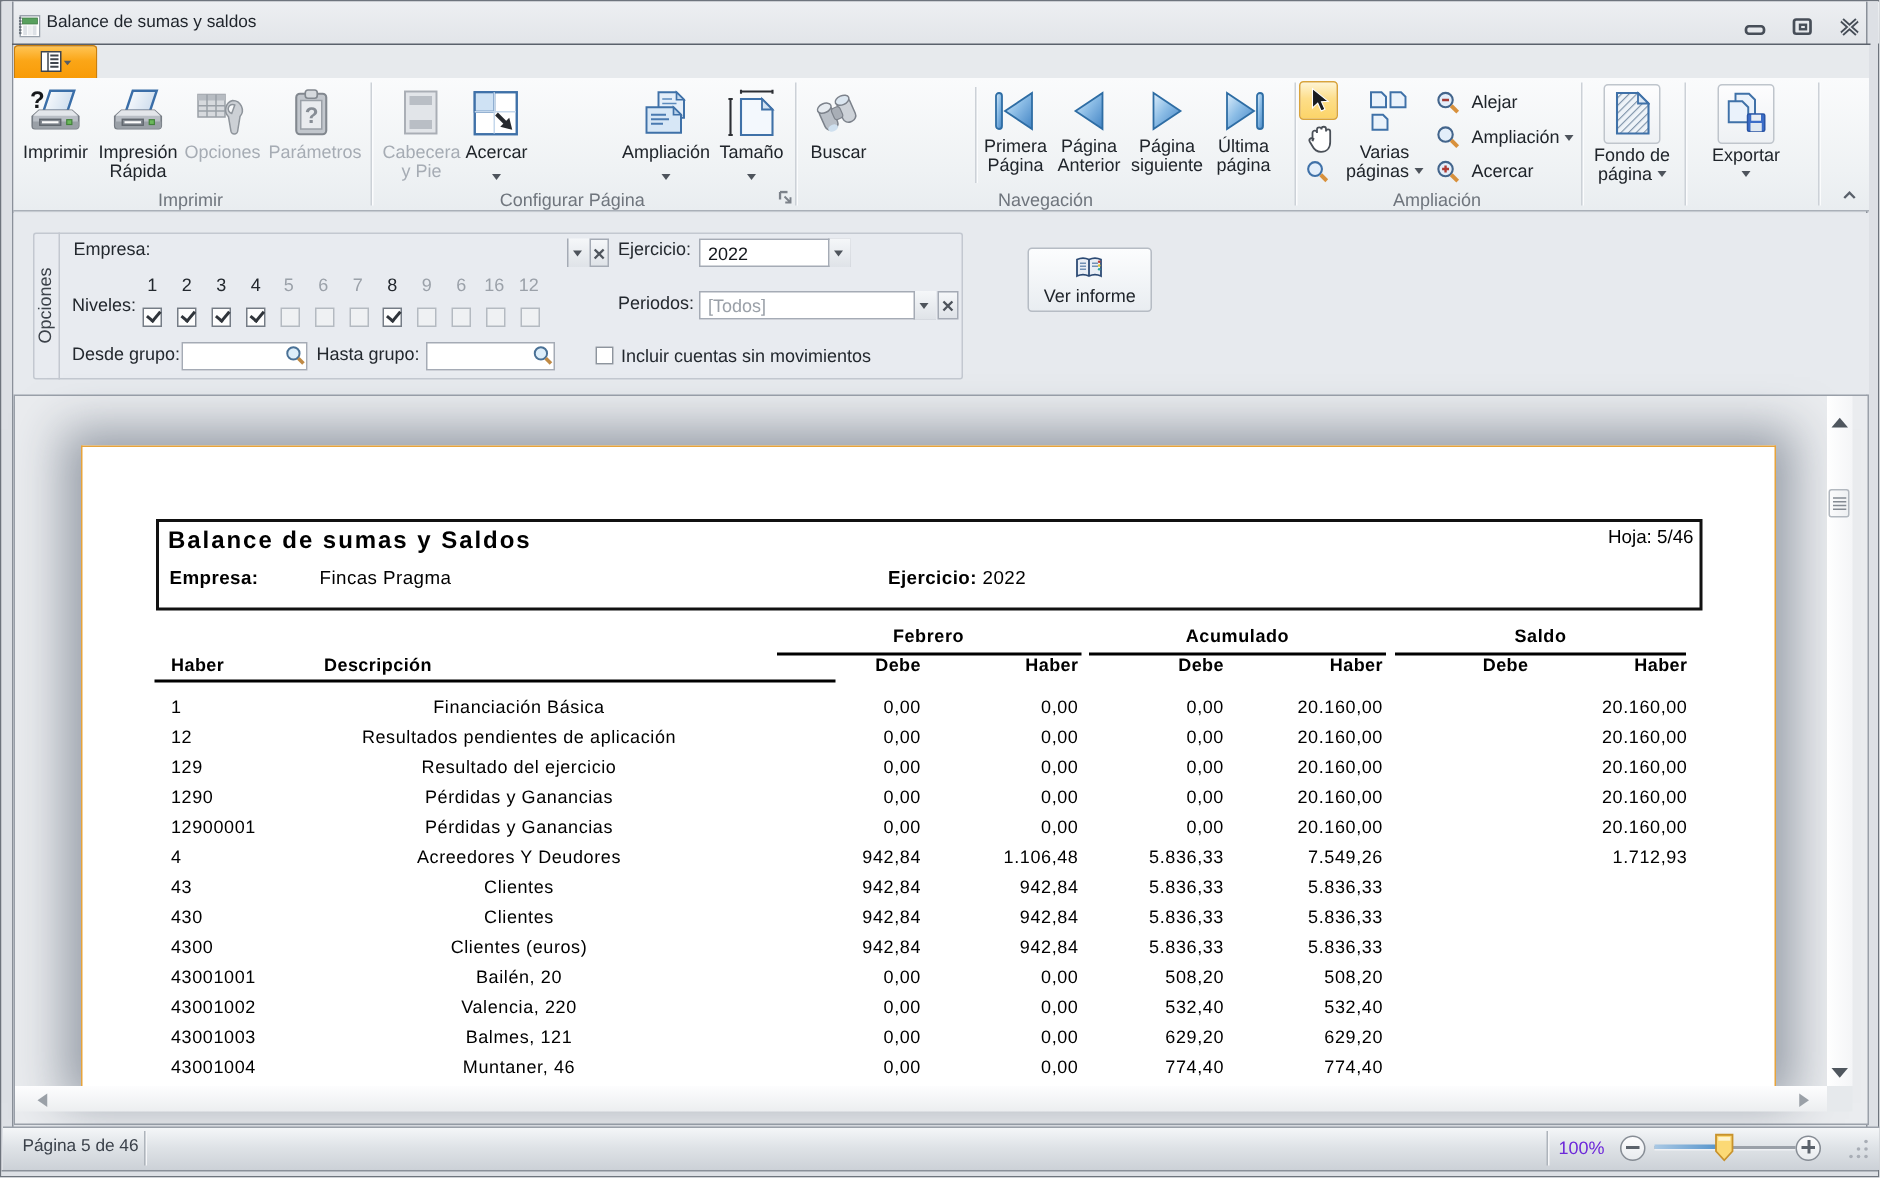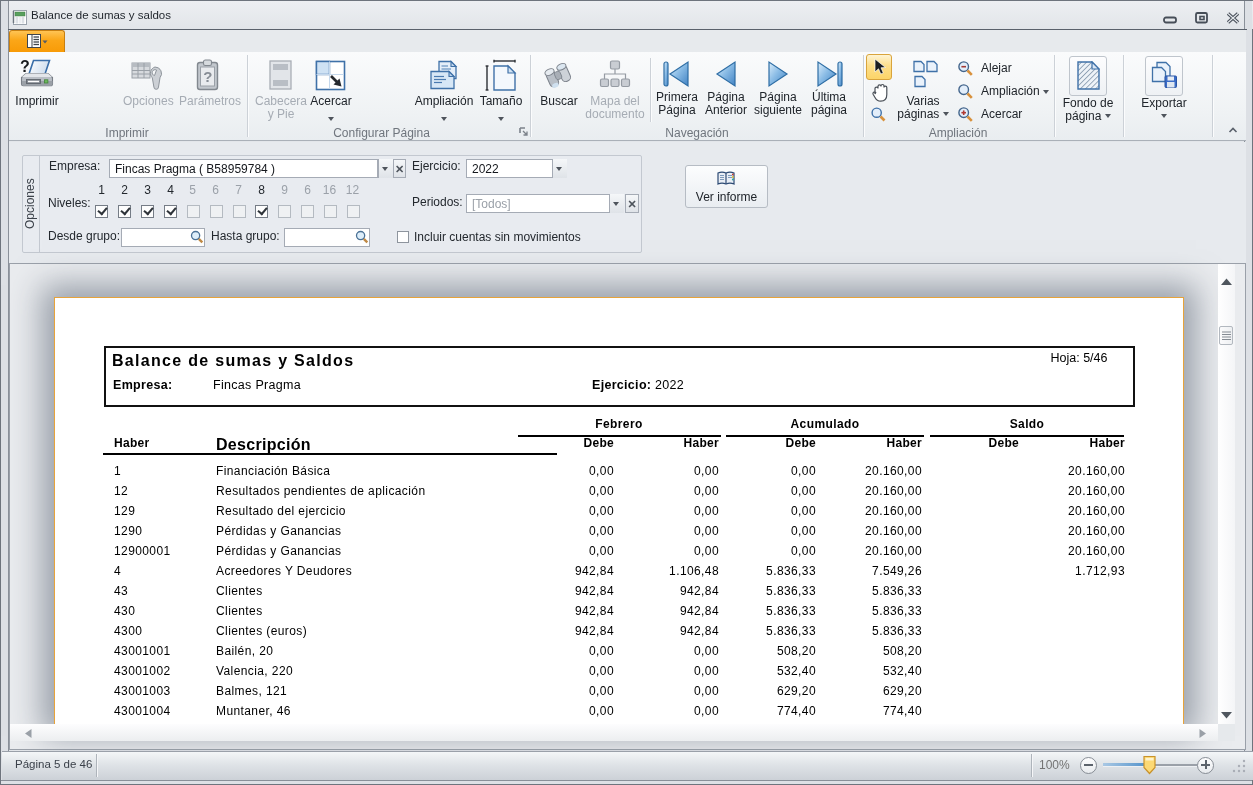--- a/index.html
+++ b/index.html
@@ -145,20 +145,38 @@
       <path d="M6 14.5 h22 l4.5 4 v6.5 a1.8 1.8 0 0 1 -1.8 1.8 h-27.4 a1.8 1.8 0 0 1 -1.8 -1.8 v-6.5 z" fill="#b9bec5" stroke="#777d85" stroke-width="1.1"></path>
       <path d="M6 14.5 h22 l4 3.6 h-30 z" fill="#e3e6ea"></path>
       <path d="M2 22 h30.5 v3 a1.8 1.8 0 0 1 -1.8 1.8 h-27 a1.8 1.8 0 0 1 -1.8 -1.8 z" fill="#9aa0a7"></path>
       <rect x="6.5" y="20.5" width="14" height="4" fill="#848a92" stroke="#5f656d" stroke-width="0.9"></rect>
       <rect x="8" y="21.8" width="11" height="1.4" fill="#fdfdfd"></rect>
       <rect x="24.5" y="20.8" width="3.4" height="3.2" fill="#6cb95c" stroke="#42823a" stroke-width="0.8"></rect>
     </svg>
     <div class="rlabel">Imprimir</div>
   </div>
   
+  <div class="abs rbtn" style="left:60px;width:62px">
+    <svg width="34" height="34" viewBox="0 0 34 34">
+      <defs>
+          <linearGradient id="pgB" x1="0" y1="0" x2="1" y2="0.3">
+            <stop offset="0" stop-color="#ffffff"></stop>
+            <stop offset="1" stop-color="#cfdeee"></stop>
+          </linearGradient>
+        </defs>
+      <polygon points="13.5,1.5 29.5,1.5 25,15 9,15" fill="url(#pgB)" stroke="#3a6ea8" stroke-width="1.6"></polygon>
+      <path d="M6 14.5 h22 l4.5 4 v6.5 a1.8 1.8 0 0 1 -1.8 1.8 h-27.4 a1.8 1.8 0 0 1 -1.8 -1.8 v-6.5 z" fill="#b9bec5" stroke="#777d85" stroke-width="1.1"></path>
+      <path d="M6 14.5 h22 l4 3.6 h-30 z" fill="#e3e6ea"></path>
+      <path d="M2 22 h30.5 v3 a1.8 1.8 0 0 1 -1.8 1.8 h-27 a1.8 1.8 0 0 1 -1.8 -1.8 z" fill="#9aa0a7"></path>
+      <rect x="6.5" y="20.5" width="14" height="4" fill="#848a92" stroke="#5f656d" stroke-width="0.9"></rect>
+      <rect x="8" y="21.8" width="11" height="1.4" fill="#fdfdfd"></rect>
+      <rect x="24.5" y="20.8" width="3.4" height="3.2" fill="#6cb95c" stroke="#42823a" stroke-width="0.8"></rect>
+    </svg>
+    <div class="rlabel">Impresión<br>Rápida</div>
+  </div>
   
   <div class="abs rbtn" style="left:122px;width:48px">
     <svg width="34" height="34" viewBox="0 0 34 34">
       <g>
       <rect x="2" y="4" width="18" height="15" fill="#d7dade" stroke="#9aa0a7" stroke-width="1"></rect>
       <rect x="2" y="4" width="18" height="4" fill="#b7bcc2"></rect>
       <line x1="8" y1="4" x2="8" y2="19" stroke="#9aa0a7"></line>
       <line x1="14" y1="4" x2="14" y2="19" stroke="#9aa0a7"></line>
       <line x1="2" y1="11.5" x2="20" y2="11.5" stroke="#9aa0a7"></line>
       <line x1="2" y1="15" x2="20" y2="15" stroke="#9aa0a7"></line>
@@ -249,30 +267,20 @@
         <rect x="19" y="8" width="9" height="17" rx="4" fill="#cdd2d8" stroke="#7c828b" stroke-width="1"></rect>
         <rect x="14" y="12" width="6" height="8" rx="2" fill="#a8aeb6" stroke="#7c828b" stroke-width="0.8"></rect>
         <ellipse cx="10.5" cy="9.5" rx="4.8" ry="3" fill="#e6ebf0" stroke="#7c828b" stroke-width="1"></ellipse>
         <ellipse cx="23.5" cy="9.5" rx="4.8" ry="3" fill="#dbe6f0" stroke="#7c828b" stroke-width="1"></ellipse>
         <ellipse cx="10.5" cy="24" rx="3.4" ry="2.2" fill="#cfe0ef"></ellipse>
       </g>
     </svg>
     <div class="rlabel">Buscar</div>
   </div>
   
-  <div class="abs rbtn" style="left:580px;width:68px">
-    <svg width="34" height="34" viewBox="0 0 34 34">
-      <rect x="12.5" y="2" width="9" height="8" rx="1.5" fill="#c9cdd3" stroke="#959ba3" stroke-width="1.2"></rect>
-      <path d="M17 10 v5 M6.5 20 v-5 h21 v5 M6.5 15 h21" fill="none" stroke="#959ba3" stroke-width="1.2"></path>
-      <rect x="2.5" y="20" width="8" height="7.5" rx="1.5" fill="#c9cdd3" stroke="#959ba3" stroke-width="1.2"></rect>
-      <rect x="13" y="20" width="8" height="7.5" rx="1.5" fill="#c9cdd3" stroke="#959ba3" stroke-width="1.2"></rect>
-      <rect x="23.5" y="20" width="8" height="7.5" rx="1.5" fill="#c9cdd3" stroke="#959ba3" stroke-width="1.2"></rect>
-    </svg>
-    <div class="rlabel dis">Mapa del<br>documento</div>
-  </div>
   
   <div class="abs rbtn" style="left:652px;width:48px">
     <svg width="34" height="30" viewBox="0 0 34 30">
       <defs>
           <linearGradient id="bt" x1="0" y1="0" x2="1" y2="1">
         <stop offset="0" stop-color="#ddeefb"></stop>
             <stop offset="0.45" stop-color="#8cbde6"></stop>
             <stop offset="1" stop-color="#4183c4"></stop>
           </linearGradient>
         </defs>
@@ -371,21 +379,20 @@
     <rect x="16.5" y="15.5" width="6.5" height="4" fill="#e8edf4"></rect>
     <rect x="16" y="21" width="7.5" height="5.5" fill="#dfe7f0"></rect>
   </svg>
   <div class="abs rlabel" style="left:1130px;top:96px;width:66px;text-align:center">Exportar<br><span class="arrow-down"></span></div>
   <div class="abs" id="optzone"></div>
   <div class="abs" id="optpanel"></div>
   <div class="abs" id="opttab"></div>
   <div class="abs" id="optlabel">Opciones</div>
   
   <div class="abs flabel" style="left:48px;top:158px">Empresa:</div>
-  <div class="abs combo" style="left:108px;top:158px;width:269px;height:19px;font-size:12px;color:#14171c;padding:2px 0 0 5px">Fincas Pragma ( B58959784 )</div>
   <div class="abs combo-arrow" style="left:377px;top:158px;width:15px;height:19px"></div>
   <span class="abs arrow-down" style="left:381px;top:166px"></span>
   <div class="abs xbtn" style="left:392px;top:158px;width:13px;height:19px;font-size:11px;padding-top:3px">✕</div>
   <div class="abs flabel" style="left:411px;top:158px">Ejercicio:</div>
   <div class="abs combo" style="left:465px;top:158px;width:101px;height:19px;font-size:12px;color:#14171c;padding:2px 0 0 5px">2022</div>
   <div class="abs combo-arrow" style="left:551px;top:158px;width:15px;height:19px"></div>
   <span class="abs arrow-down" style="left:555px;top:166px"></span>
   <div class="abs flabel" style="left:47px;top:195px">Niveles:</div>
   <div class="abs nvnum" style="left:91px">1</div>
   <div class="abs nvnum" style="left:114px">2</div>
@@ -446,41 +453,41 @@
       <circle cx="15.8" cy="6" r="0.9" fill="#e0c22c"></circle>
       <circle cx="15.8" cy="8.5" r="0.9" fill="#2aa5a0"></circle>
   </svg>
   <div class="abs" style="left:684px;top:189px;width:83px;text-align:center;font-size:12px;color:#20252b">Ver informe</div>
   <div class="abs" id="prevpanel"></div>
   <div class="abs" id="pageshadow"></div>
   <div class="abs" id="page"></div>
   
   <div class="abs" id="repbox"></div>
   <div class="abs rep" style="left:111px;top:351px;font-size:16px;font-weight:bold;letter-spacing:1.3px">Balance de sumas y Saldos</div>
-  <div class="abs rep" style="left:1028px;top:350px;width:100px;text-align:center;font-size:12.5px">Hoja: 5/46</div>
+  <div class="abs rep" style="left:1028px;top:350px;width:100px;text-align:right;font-size:12.5px">Hoja: 5/46</div>
   <div class="abs rep" style="left:112px;top:377px;font-size:12.5px;font-weight:bold;letter-spacing:0.3px">Empresa:</div>
   <div class="abs rep" style="left:212px;top:377px;font-size:12.5px;letter-spacing:0.3px">Fincas Pragma</div>
   <div class="abs rep" style="left:591px;top:377px;font-size:12.5px;letter-spacing:0.3px"><b>Ejercicio:</b> 2022</div>
   <div class="abs rep" style="left:518px;top:416px;width:200px;text-align:center;font-size:12px;font-weight:bold;letter-spacing:0.4px">Febrero</div>
   <div class="abs rep" style="left:724px;top:416px;width:200px;text-align:center;font-size:12px;font-weight:bold;letter-spacing:0.4px">Acumulado</div>
   <div class="abs rep" style="left:926px;top:416px;width:200px;text-align:center;font-size:12px;font-weight:bold;letter-spacing:0.4px">Saldo</div>
   <div class="abs" style="left:517px;top:434px;width:203px;height:2px;background:#000"></div>
   <div class="abs" style="left:725px;top:434px;width:198px;height:2px;background:#000"></div>
   <div class="abs" style="left:929px;top:434px;width:194px;height:2px;background:#000"></div>
   <div class="abs rep" style="left:113px;top:435px;font-size:12px;font-weight:bold;letter-spacing:0.3px">Haber</div>
-  <div class="abs rep" style="left:215px;top:435px;font-size:16px;font-weight:bold;letter-spacing:0.3px">Descripción</div>
+  <div class="abs rep" style="left:215px;top:435px;font-size:12px;font-weight:bold;letter-spacing:0.3px">Descripción</div>
   <div class="abs rep hcol" style="left:513px">Debe</div>
   <div class="abs rep hcol" style="left:618px">Haber</div>
   <div class="abs rep hcol" style="left:715px">Debe</div>
   <div class="abs rep hcol" style="left:821px">Haber</div>
   <div class="abs rep hcol" style="left:918px">Debe</div>
   <div class="abs rep hcol" style="left:1024px">Haber</div>
   <div class="abs" style="left:102px;top:452px;width:454px;height:2px;background:#000"></div>
   <div class="abs rep dcol" style="left:113px;width:90px;text-align:left">1<br>12<br>129<br>1290<br>12900001<br>4<br>43<br>430<br>4300<br>43001001<br>43001002<br>43001003<br>43001004</div>
-  <div class="abs rep dcol" style="left:215px;width:260px;text-align:left">Financiación Básica<br>Resultados pendientes de aplicación<br>Resultado del ejercicio<br>Pérdidas y Ganancias<br>Pérdidas y Ganancias<br>Acreedores Y Deudores<br>Clientes<br>Clientes<br>Clientes (euros)<br>Bailén, 20<br>Valencia, 220<br>Balmes, 121<br>Muntaner, 46</div>
+  <div class="abs rep dcol" style="left:215px;width:260px;text-align:center">Financiación Básica<br>Resultados pendientes de aplicación<br>Resultado del ejercicio<br>Pérdidas y Ganancias<br>Pérdidas y Ganancias<br>Acreedores Y Deudores<br>Clientes<br>Clientes<br>Clientes (euros)<br>Bailén, 20<br>Valencia, 220<br>Balmes, 121<br>Muntaner, 46</div>
   <div class="abs rep dcol" style="left:513px;width:100px">0,00<br>0,00<br>0,00<br>0,00<br>0,00<br>942,84<br>942,84<br>942,84<br>942,84<br>0,00<br>0,00<br>0,00<br>0,00</div>
   <div class="abs rep dcol" style="left:618px;width:100px">0,00<br>0,00<br>0,00<br>0,00<br>0,00<br>1.106,48<br>942,84<br>942,84<br>942,84<br>0,00<br>0,00<br>0,00<br>0,00</div>
   <div class="abs rep dcol" style="left:715px;width:100px">0,00<br>0,00<br>0,00<br>0,00<br>0,00<br>5.836,33<br>5.836,33<br>5.836,33<br>5.836,33<br>508,20<br>532,40<br>629,20<br>774,40</div>
   <div class="abs rep dcol" style="left:821px;width:100px">20.160,00<br>20.160,00<br>20.160,00<br>20.160,00<br>20.160,00<br>7.549,26<br>5.836,33<br>5.836,33<br>5.836,33<br>508,20<br>532,40<br>629,20<br>774,40</div>
   <div class="abs rep dcol" style="left:1024px;width:100px">20.160,00<br>20.160,00<br>20.160,00<br>20.160,00<br>20.160,00<br>1.712,93</div>
   <div class="abs" id="vsb"></div>
   <div class="abs" id="hsb"></div>
   <div class="abs" id="sbcorner"></div>
   <div class="abs" id="statusbar"></div>
   
@@ -503,21 +510,21 @@
   <svg class="abs" style="left:22px;top:727px" width="10" height="11" viewBox="0 0 10 11">
       <polygon points="2,5.5 8.5,1 8.5,10" fill="#9aa0a7"></polygon>
     </svg>
   <svg class="abs" style="left:1197px;top:727px" width="10" height="11" viewBox="0 0 10 11">
       <polygon points="8,5.5 1.5,1 1.5,10" fill="#9aa0a7"></polygon>
     </svg>
   
   <div class="abs" style="left:14px;top:757px;font-size:11.5px;color:#3b414a">Página 5 de 46</div>
   <div class="abs ssep" style="left:95px"></div>
   <div class="abs ssep" style="left:1030px"></div>
-  <div class="abs" style="left:1038px;top:757px;font-size:12px;color:#737373">100%</div>
+  <div class="abs" style="left:1038px;top:757px;font-size:12px;color:#6d28d9">100%</div>
   <div class="abs zbtn" style="left:1079px;top:756px"></div>
   <div class="abs" style="left:1083px;top:763px;width:9px;height:2px;background:#5c636c"></div>
   <div class="abs" style="left:1102px;top:763px;width:94px;height:2px;background:#9aa0a8;box-shadow:0 1px 0 #eef0f3"></div>
   <div class="abs" style="left:1102px;top:762px;width:42px;height:3px;background:linear-gradient(90deg,#a9c8e4,#5795cc)"></div>
   <svg class="abs" style="left:1142px;top:754px" width="13" height="20" viewBox="0 0 13 20">
     <path d="M1 1.5 h11 v11 l-5.5 6 l-5.5 -6 z" fill="#fcd975" stroke="#c8922c" stroke-width="1.2"></path>
     <path d="M2.5 3 h8 v2.5 h-8 z" fill="#fef3cd"></path>
   </svg>
   <div class="abs zbtn" style="left:1196px;top:756px"></div>
   <div class="abs" style="left:1200px;top:763px;width:9px;height:2px;background:#5c636c"></div>

